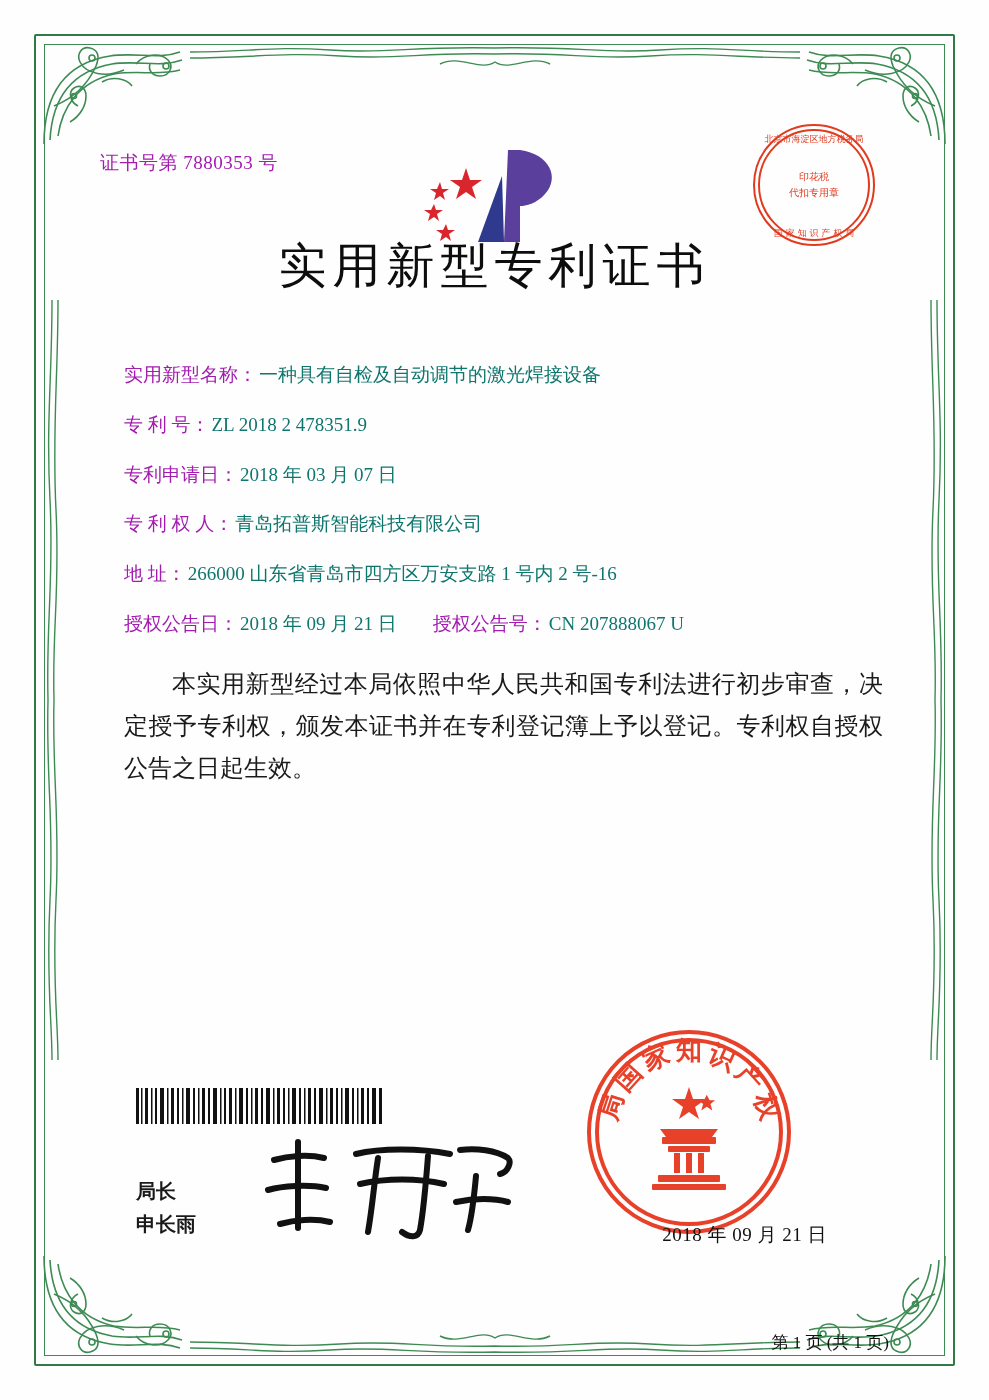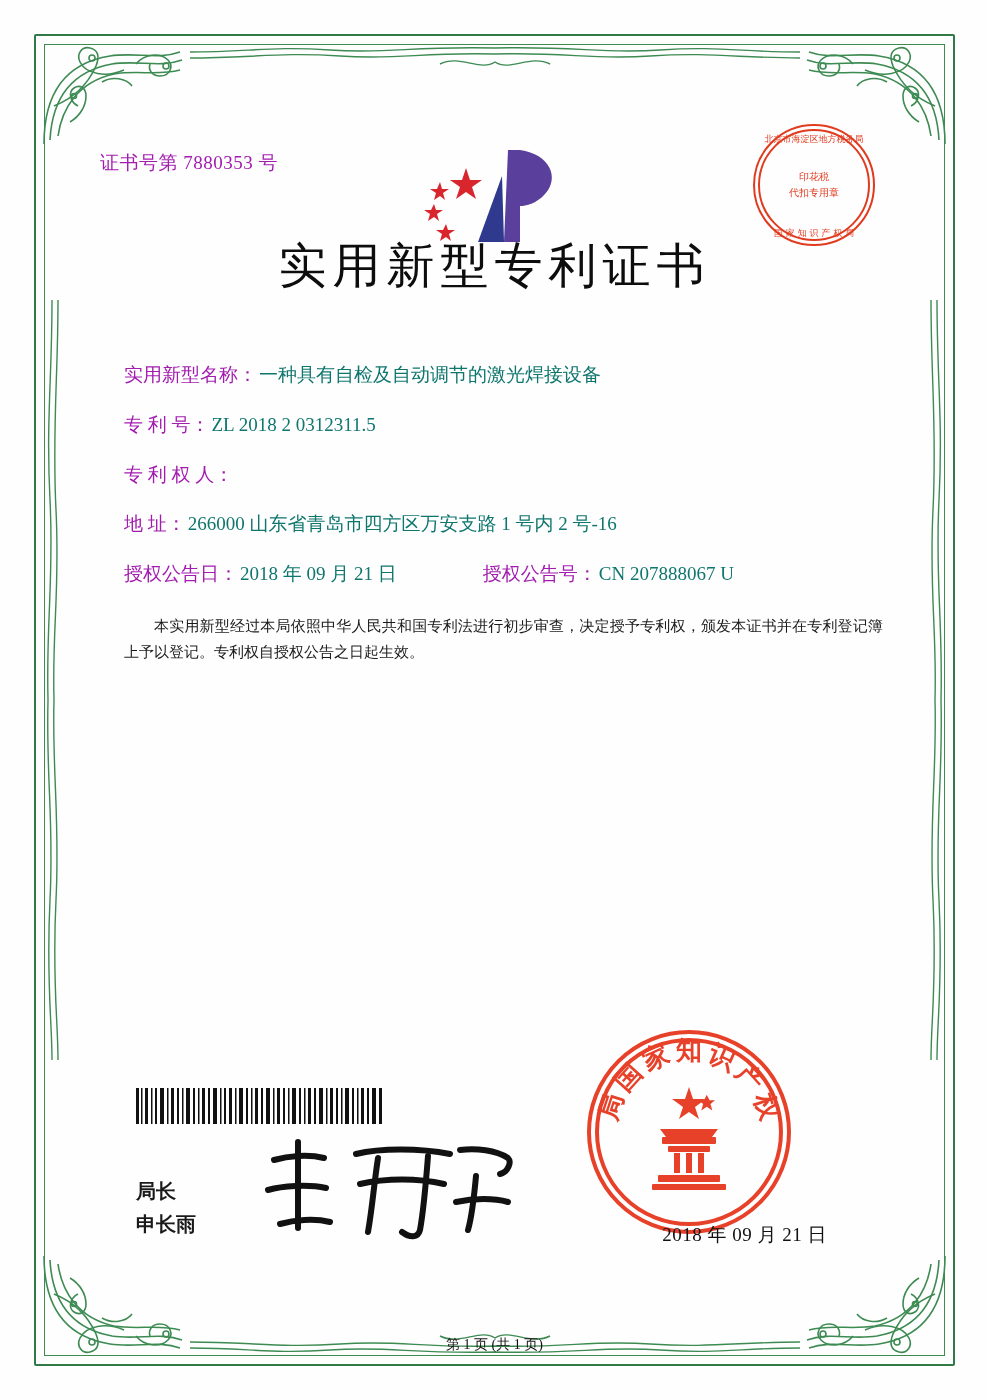--- a/index.html
+++ b/index.html
@@ -120,30 +120,30 @@
     color: #a21caf;
   }
   .field-value {
     color: #0f766e;
     padding-left: 2px;
   }
   .field-row.two-col {
     justify-content: flex-start;
   }
   .field-row .second {
-    margin-left: 86px;
+    margin-left: 36px;
     display: flex;
     align-items: flex-end;
   }
 
   .paragraphs {
     margin-top: 14px;
     padding-left: 24px;
     padding-right: 6px;
-    font-size: 15px;
+    font-size: 24px;
     line-height: 1.75;
     text-align: justify;
   }
   .paragraphs p {
     margin: 0 0 2px 0;
     text-indent: 2em;
   }
 
   .barcode {
     position: absolute;
@@ -183,22 +183,22 @@
     bottom: 72px;
     font-size: 19px;
     color: #111;
     letter-spacing: 0.5px;
   }
 
   .page-foot {
     position: absolute;
     left: 0; right: 0;
     bottom: -34px;
-    text-align: center;
-    font-size: 14px;
+    text-align: right;
+    font-size: 17px;
     color: #111;
   }
 </style>
 </head>
 <body>
 
 <div class="page">
 
   <div class="border-outer"></div>
   <div class="border-inner"></div>
@@ -340,24 +340,29 @@
 
     <div class="title">实用新型专利证书</div>
 
     <div class="fields">
       <div class="field-row">
         <span class="field-label">实用新型名称：</span>
         <span class="field-value">一种具有自检及自动调节的激光焊接设备</span>
       </div>
       <div class="field-row">
         <span class="field-label">专 利 号：</span>
-        <span class="field-value">ZL 2018 2 0312311.5</span>
+        <span class="field-value">ZL 2018 2 478351.9</span>
+      </div>
+      <div class="field-row">
+        <span class="field-label">专利申请日：</span>
+        <span class="field-value">2018 年 03 月 07 日</span>
       </div>
       <div class="field-row">
         <span class="field-label">专 利 权 人：</span>
+        <span class="field-value">青岛拓普斯智能科技有限公司</span>
       </div>
       <div class="field-row">
         <span class="field-label">地 址：</span>
         <span class="field-value">266000 山东省青岛市四方区万安支路 1 号内 2 号-16</span>
       </div>
       <div class="field-row two-col">
         <span class="field-label">授权公告日：</span>
         <span class="field-value">2018 年 09 月 21 日</span>
         <span class="second">
           <span class="field-label">授权公告号：</span>

